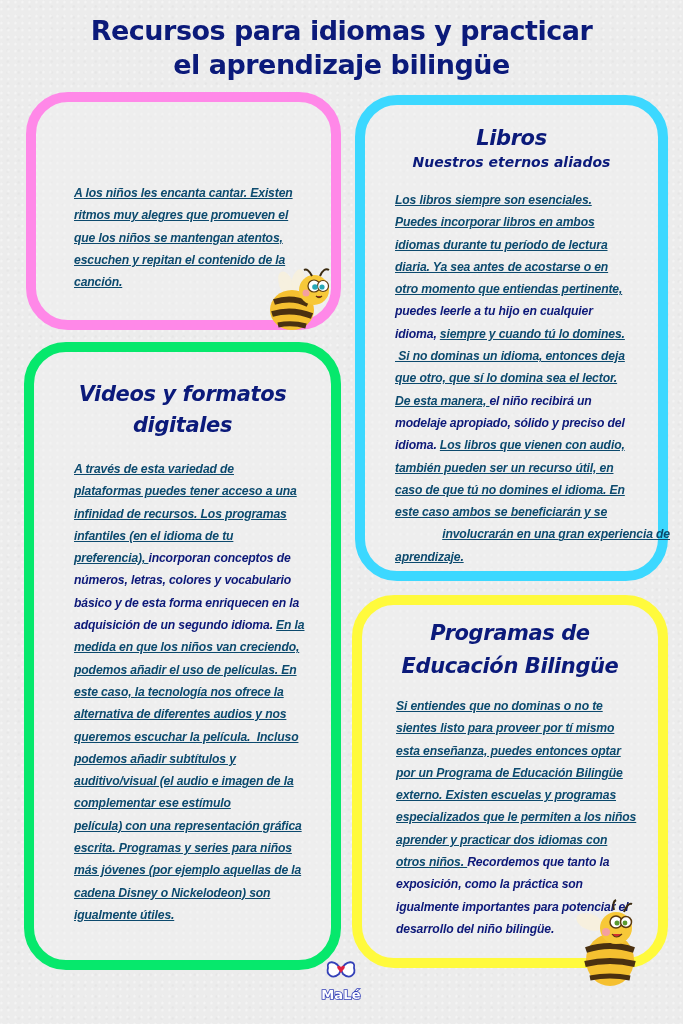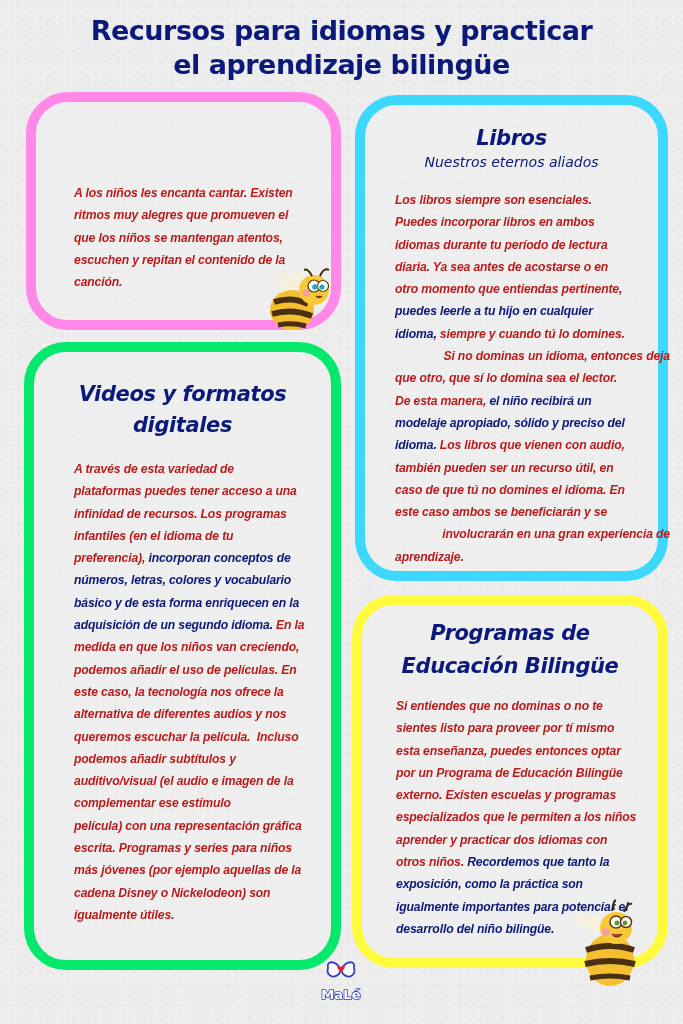--- a/index.html
+++ b/index.html
@@ -31,33 +31,33 @@
   .card-yellow { left: 352px; top: 595px; width: 316px; height: 373px; border-color: #fffa3c; }
 
   .card-title {
     position: absolute; left: 0; width: 100%; text-align: center;
     color: #0b1a7a; font-weight: bold; font-style: italic;
     font-family: "DejaVu Sans", sans-serif;
     font-size: 20px; line-height: 30px; letter-spacing: -0.4px;
   }
   .card-subtitle {
     position: absolute; left: 0; width: 100%; text-align: center;
-    color: #0b1a7a; font-weight: normal; font-style: italic;
+    color: #0b1a7a; font-weight: bold; font-style: italic;
     font-size: 14px; line-height: 18px;
   }
   .body-text {
     position: absolute;
     font-family: "Liberation Sans", sans-serif;
     font-weight: bold; font-style: italic;
     font-size: 12.2px; line-height: 22.3px;
     letter-spacing: -0.15px;
     color: #2424e6;
   }
   .seg-dark { color: #0c1878; }
-  .seg-bright { color: #b91c1c; }
+  .seg-bright { color: #0c4a6e; text-decoration: underline; }
 
   .bee { position: absolute; }
   .logo { position: absolute; left: 318px; top: 958px; width: 46px; text-align: center; }
   .logo-text {
     display: block; font-family: "DejaVu Sans", sans-serif; font-weight: bold;
     font-size: 13px; color: #fff; letter-spacing: 0.2px;
     -webkit-text-stroke: 1.6px #3340b8; paint-order: stroke fill;
     line-height: 14px;
   }
 </style>
@@ -83,21 +83,21 @@
   <div class="card-title" style="top:18px; font-size:21px;">Libros</div>
   <div class="card-subtitle" style="top:48px;">Nuestros eternos aliados</div>
   <div class="body-text" style="left:30px; top:84px; width:275px;">
       <div style="white-space: pre;"><span class="seg-bright">Los libros siempre son esenciales.</span></div>
       <div style="white-space: pre;"><span class="seg-bright">Puedes incorporar libros en ambos</span></div>
       <div style="white-space: pre;"><span class="seg-bright">idiomas durante tu período de lectura</span></div>
       <div style="white-space: pre;"><span class="seg-bright">diaria. Ya sea antes de acostarse o en</span></div>
       <div style="white-space: pre;"><span class="seg-bright">otro momento que entiendas pertinente,</span></div>
       <div style="white-space: pre;"><span class="seg-dark">puedes leerle a tu hijo en cualquier</span></div>
       <div style="white-space: pre;"><span class="seg-dark">idioma, </span><span class="seg-bright">siempre y cuando tú lo domines.</span></div>
-      <div style="white-space: pre; text-align: right;"><span class="seg-bright"> Si no dominas un idioma, entonces deja</span></div>
+      <div style="white-space: pre;"><span class="seg-bright"> Si no dominas un idioma, entonces deja</span></div>
       <div style="white-space: pre;"><span class="seg-bright">que otro, que sí lo domina sea el lector.</span></div>
       <div style="white-space: pre;"><span class="seg-bright">De esta manera, </span><span class="seg-dark">el niño recibirá un</span></div>
       <div style="white-space: pre;"><span class="seg-dark">modelaje apropiado, sólido y preciso del</span></div>
       <div style="white-space: pre;"><span class="seg-dark">idioma. </span><span class="seg-bright">Los libros que vienen con audio,</span></div>
       <div style="white-space: pre;"><span class="seg-bright">también pueden ser un recurso útil, en</span></div>
       <div style="white-space: pre;"><span class="seg-bright">caso de que tú no domines el idioma. En</span></div>
       <div style="white-space: pre;"><span class="seg-bright">este caso ambos se beneficiarán y se</span></div>
       <div style="white-space: pre; text-align: right;"><span class="seg-bright">involucrarán en una gran experiencia de</span></div>
       <div style="white-space: pre;"><span class="seg-bright">aprendizaje.</span></div>
     </div>

